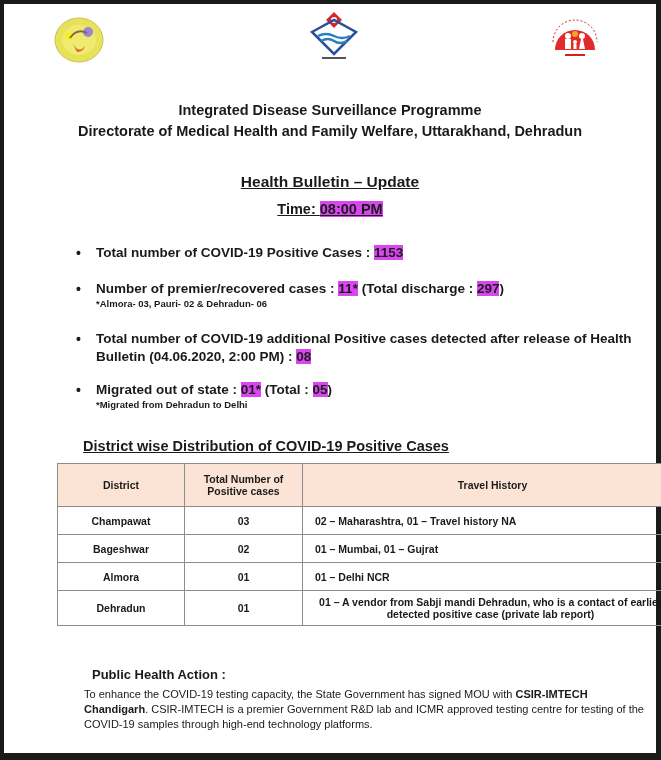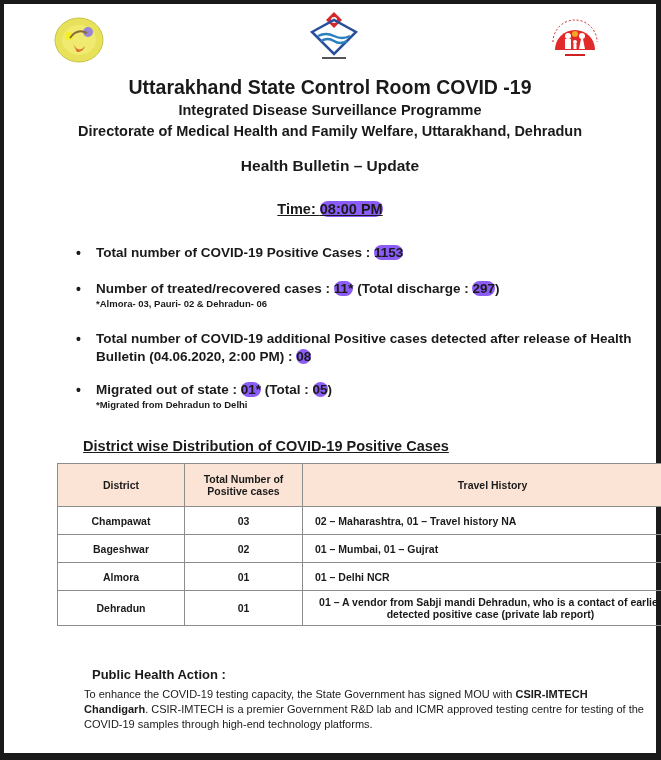--- a/index.html
+++ b/index.html
@@ -6,24 +6,24 @@
   body{width:661px;height:760px;background:#1a1a1a;position:relative;overflow:hidden;font-family:"Liberation Sans",sans-serif;color:#1a1a1a;}
   .page{position:absolute;left:4px;top:4px;width:652px;height:749px;background:#fff;}
   .logo{position:absolute;}
   .logo-left{left:49px;top:12px;width:52px;height:48px;}
   .logo-center{left:304px;top:6px;width:52px;height:52px;}
   .logo-right{left:545px;top:8px;width:52px;height:52px;}
   .center{position:absolute;left:0;width:652px;text-align:center;font-weight:bold;}
   .t1{top:72px;font-size:19.5px;}
   .t2{top:98px;font-size:14.5px;}
   .t3{top:119px;font-size:14.5px;}
-  .hb{top:153px;font-size:15.5px;}
+  .hb{top:169px;font-size:15.5px;text-decoration:underline;}
   .st{top:176px;font-size:14.5px;text-decoration:underline;}
   .tm{top:197px;font-size:14.5px;text-decoration:underline;}
-  .hl{background:#8b5cf6;border-radius:8px;}
+  .hl{background:#d946ef;}
   .bullets{position:absolute;left:66px;top:240px;width:560px;}
   .bullet{position:relative;padding-left:26px;font-weight:bold;font-size:13.5px;line-height:18px;}
   .bullet::before{content:"•";position:absolute;left:6px;top:0;font-size:14px;}
   .note{font-size:9.5px;font-weight:bold;line-height:12px;}
   .b1{position:absolute;top:0;}
   .b2{position:absolute;top:36px;}
   .b3{position:absolute;top:86px;width:540px;}
   .b4{position:absolute;top:137px;}
   .dist-title{position:absolute;left:0;width:524px;text-align:center;top:434px;font-weight:bold;font-size:14.5px;text-decoration:underline;}
   table{position:absolute;left:53px;top:459px;width:626px;border-collapse:collapse;font-size:10.5px;font-weight:bold;border-radius:22px;}
@@ -70,35 +70,34 @@
       <rect x="16" y="27" width="6" height="10" fill="#fff"></rect>
       <circle cx="33" cy="24" r="3" fill="#fff"></circle>
       <polygon points="30,37 36,37 34,27 32,27" fill="#fff"></polygon>
       <circle cx="26" cy="30" r="2" fill="#fff"></circle>
       <rect x="24.5" y="32" width="3" height="5" fill="#fff"></rect>
       <path d="M4 30 A22 22 0 0 1 48 30" stroke="#c22" stroke-width="1" fill="none" stroke-dasharray="2 2"></path>
       <rect x="16" y="42" width="20" height="2" fill="#c22"></rect>
     </svg>
   </div>
 
-  <div class="center t1">Uttarakhand State Control Room COVID -19</div>
   <div class="center t3">Directorate of Medical Health and Family Welfare, Uttarakhand, Dehradun</div>
   <div class="center t2">Integrated Disease Surveillance Programme</div>
 
   <div class="center hb">Health Bulletin – Update</div>
   <div class="center tm">
     <span>Time: </span><span class="hl">08:00 PM</span>
   </div>
 
   <div class="bullets">
     <div class="bullet b1">
       <span>Total number of COVID-19 Positive Cases : </span><span class="hl">1153</span>
     </div>
     <div class="bullet b2">
-      <span>Number of treated/recovered cases : </span><span class="hl">11*</span><span> (Total discharge : </span><span class="hl">297</span><span>)</span>
+      <span>Number of premier/recovered cases : </span><span class="hl">11*</span><span> (Total discharge : </span><span class="hl">297</span><span>)</span>
       <div class="note">*Almora- 03, Pauri- 02 &amp; Dehradun- 06</div>
     </div>
     <div class="bullet b3">
       <span>Total number of COVID-19 additional Positive cases detected after release of Health Bulletin (04.06.2020, 2:00 PM) :  </span><span class="hl">08</span>
     </div>
     <div class="bullet b4">
       <span>Migrated out of state : </span><span class="hl">01*</span><span> (Total : </span><span class="hl">05</span><span>)</span>
       <div class="note">*Migrated from Dehradun to Delhi</div>
     </div>
   </div>

